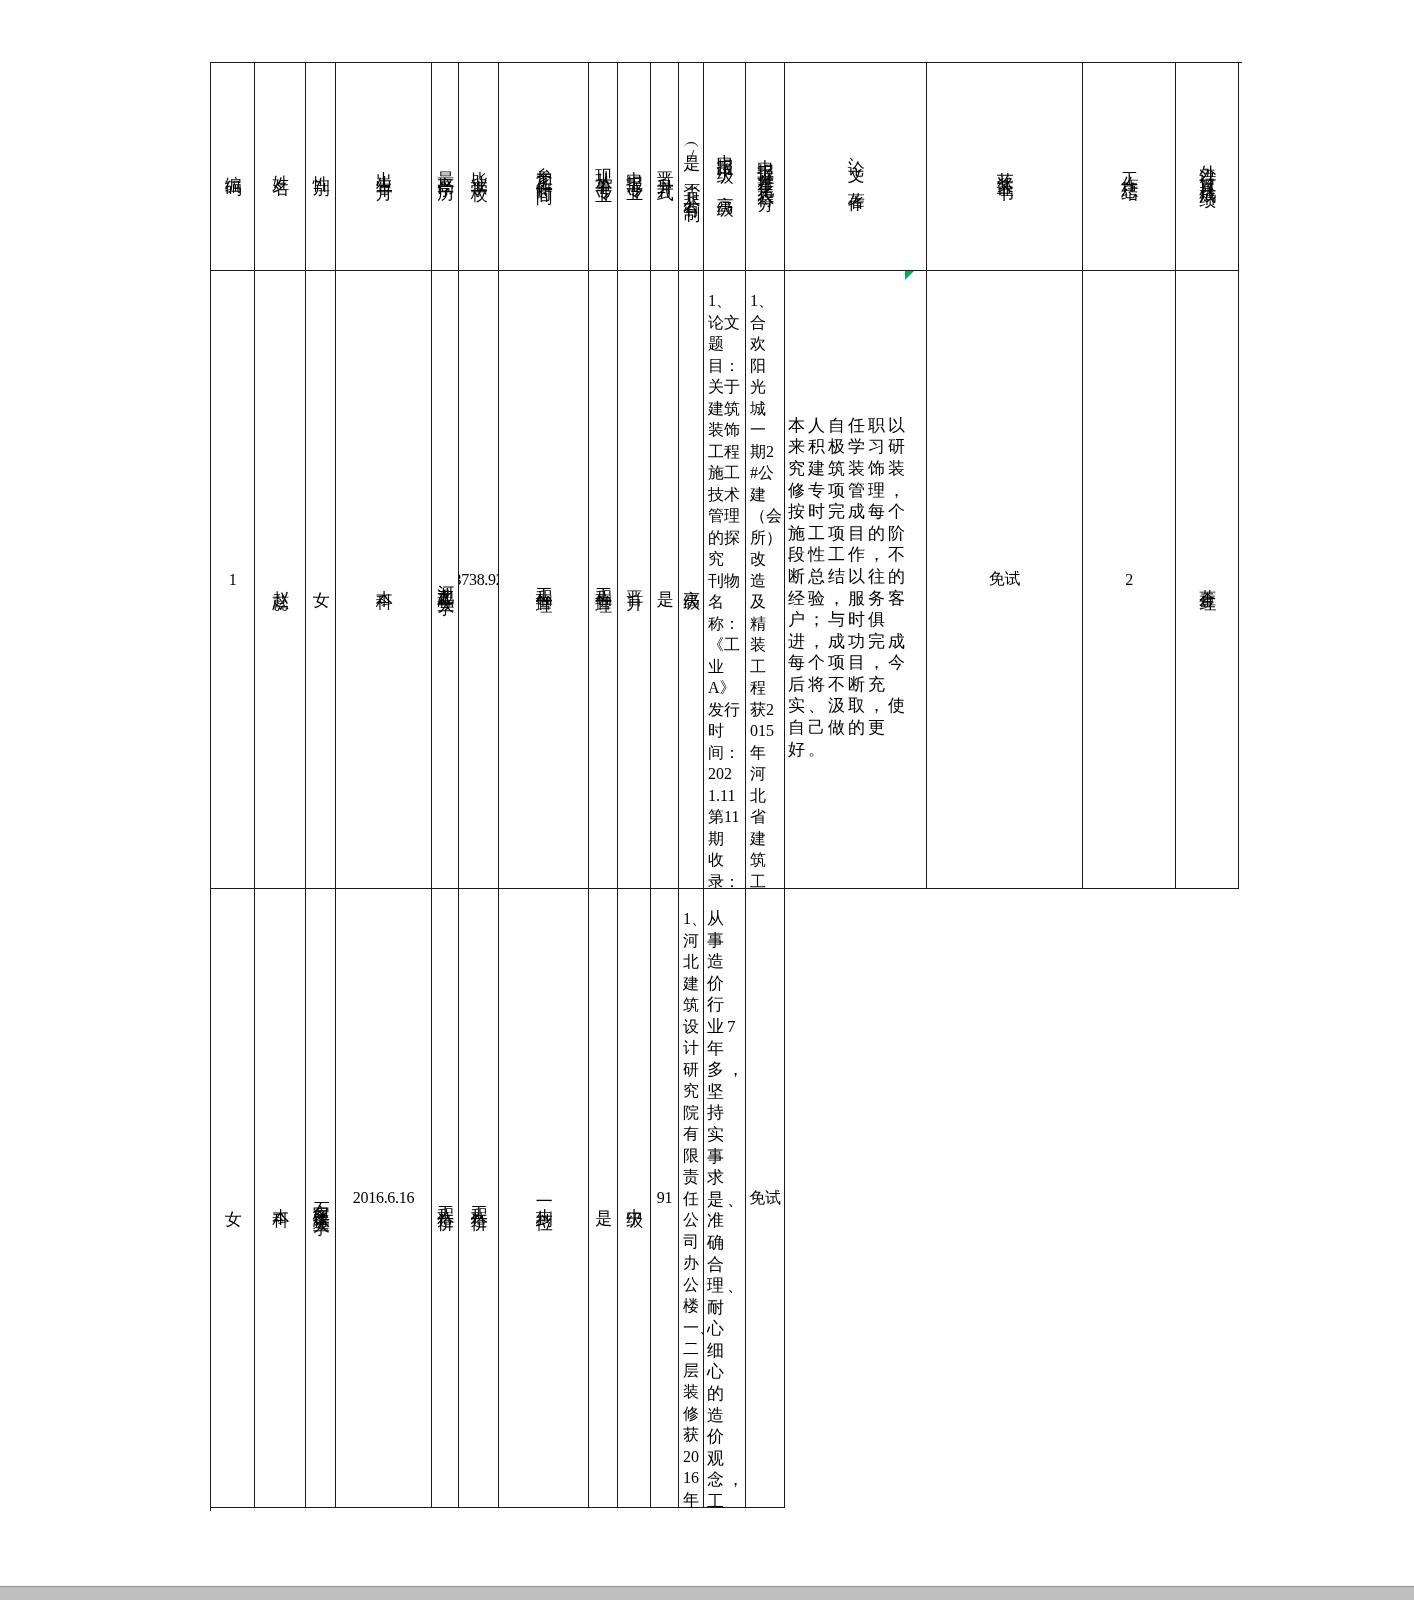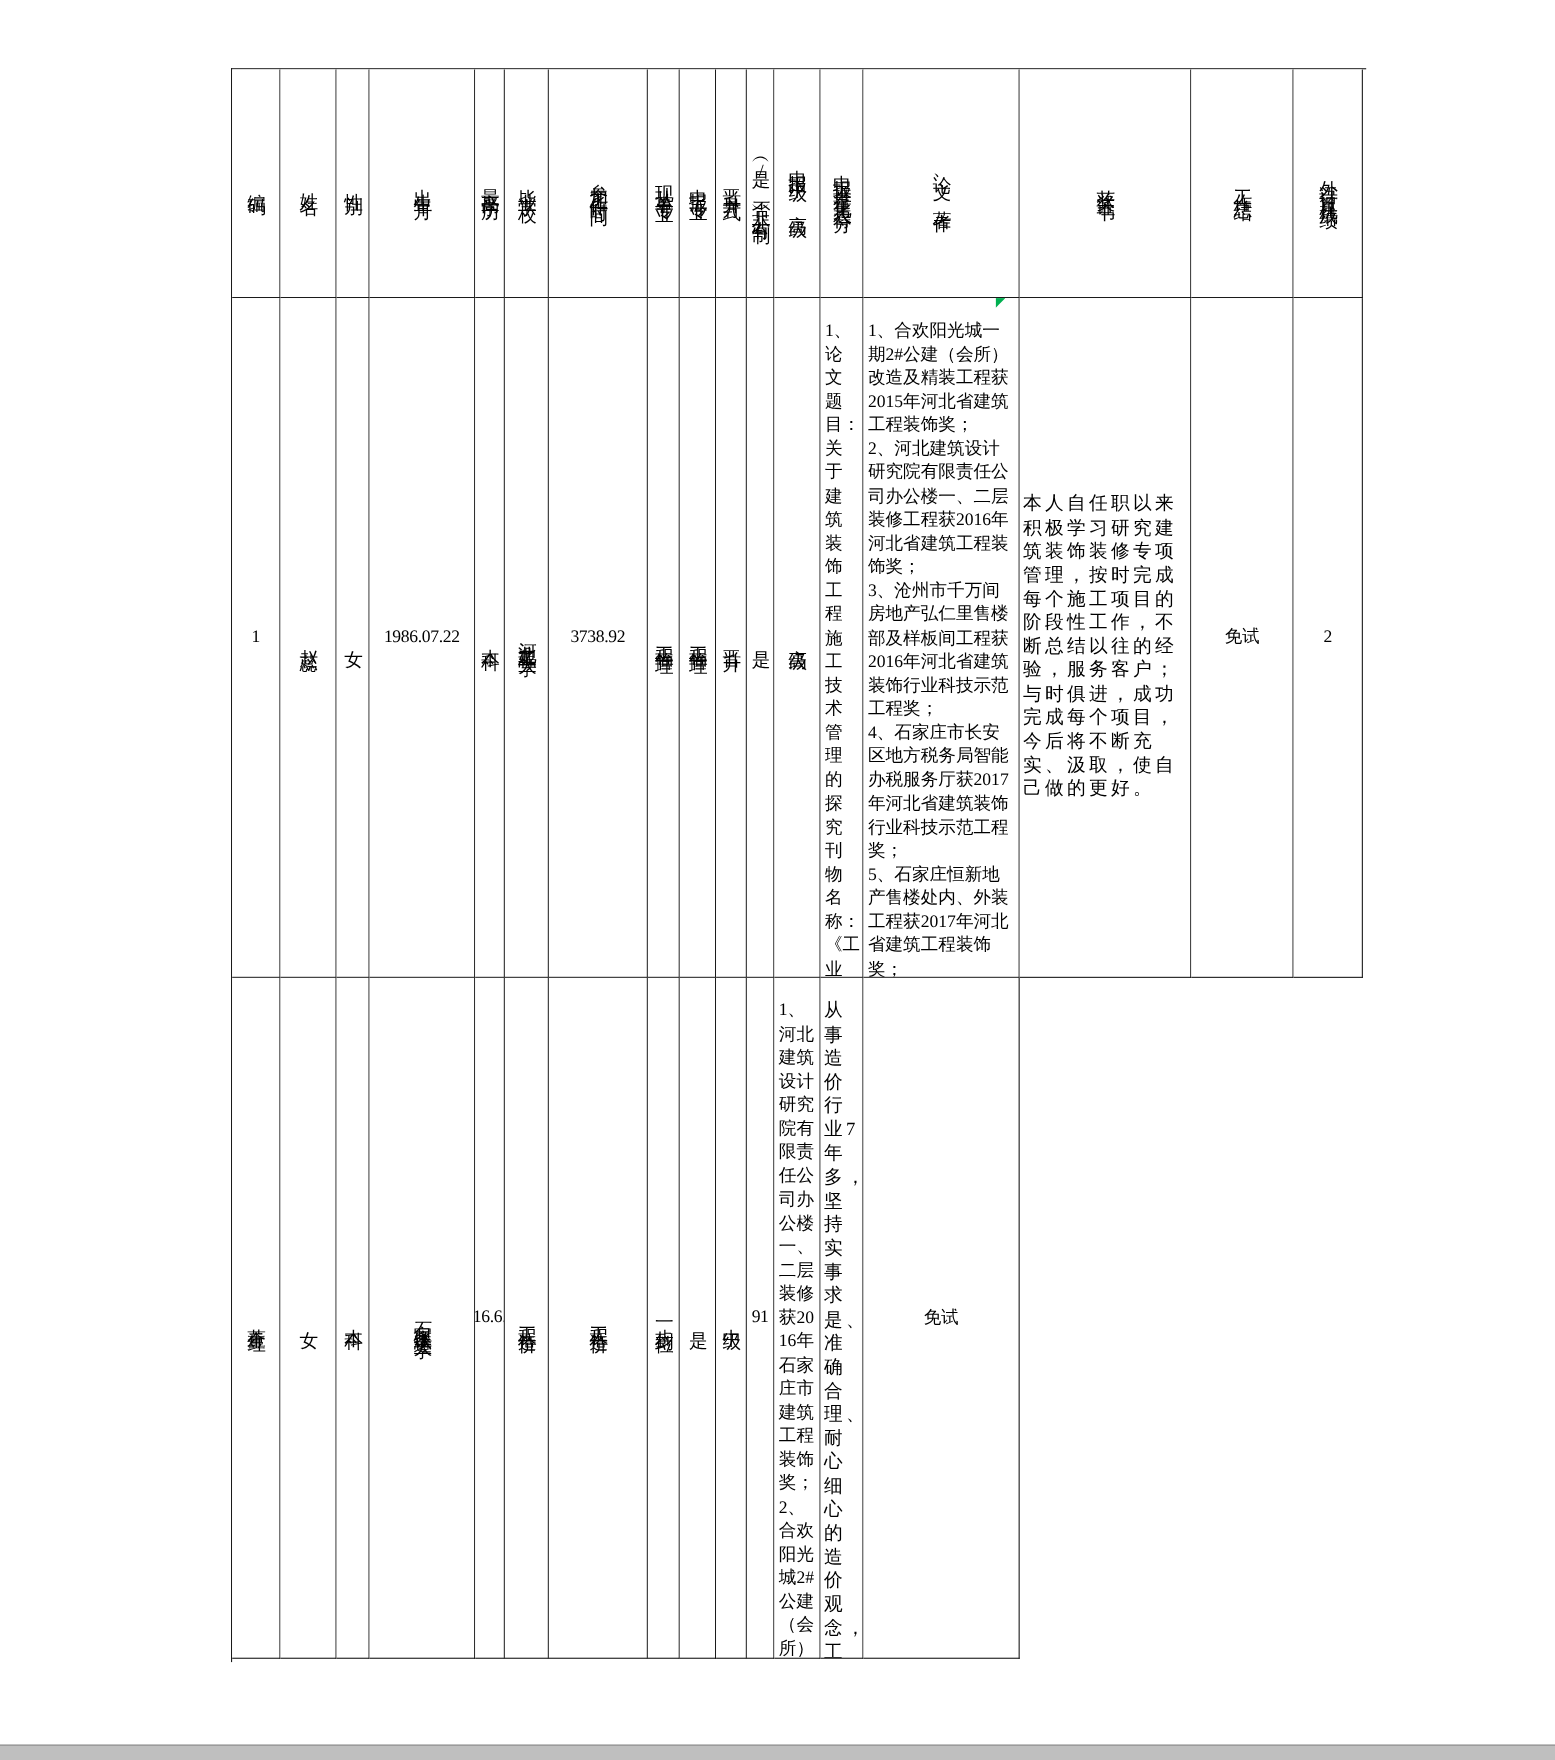--- a/index.html
+++ b/index.html
@@ -86,23 +86,20 @@
     <div class="cell">
         <span class="htext">1</span>
       </div>
     <div class="cell">
         <span class="vtext">赵蕊</span>
       </div>
     <div class="cell">
         <span class="vtext">女</span>
       </div>
     <div class="cell">
-        <span class="htext">1986.07.22</span>
-      </div>
-    <div class="cell">
         <span class="vtext">本科</span>
       </div>
     <div class="cell">
         <span class="vtext">河北工程大学</span>
       </div>
     <div class="cell">
         <span class="htext">3738.92</span>
       </div>
     <div class="cell">
         <span class="vtext">工程管理</span>

